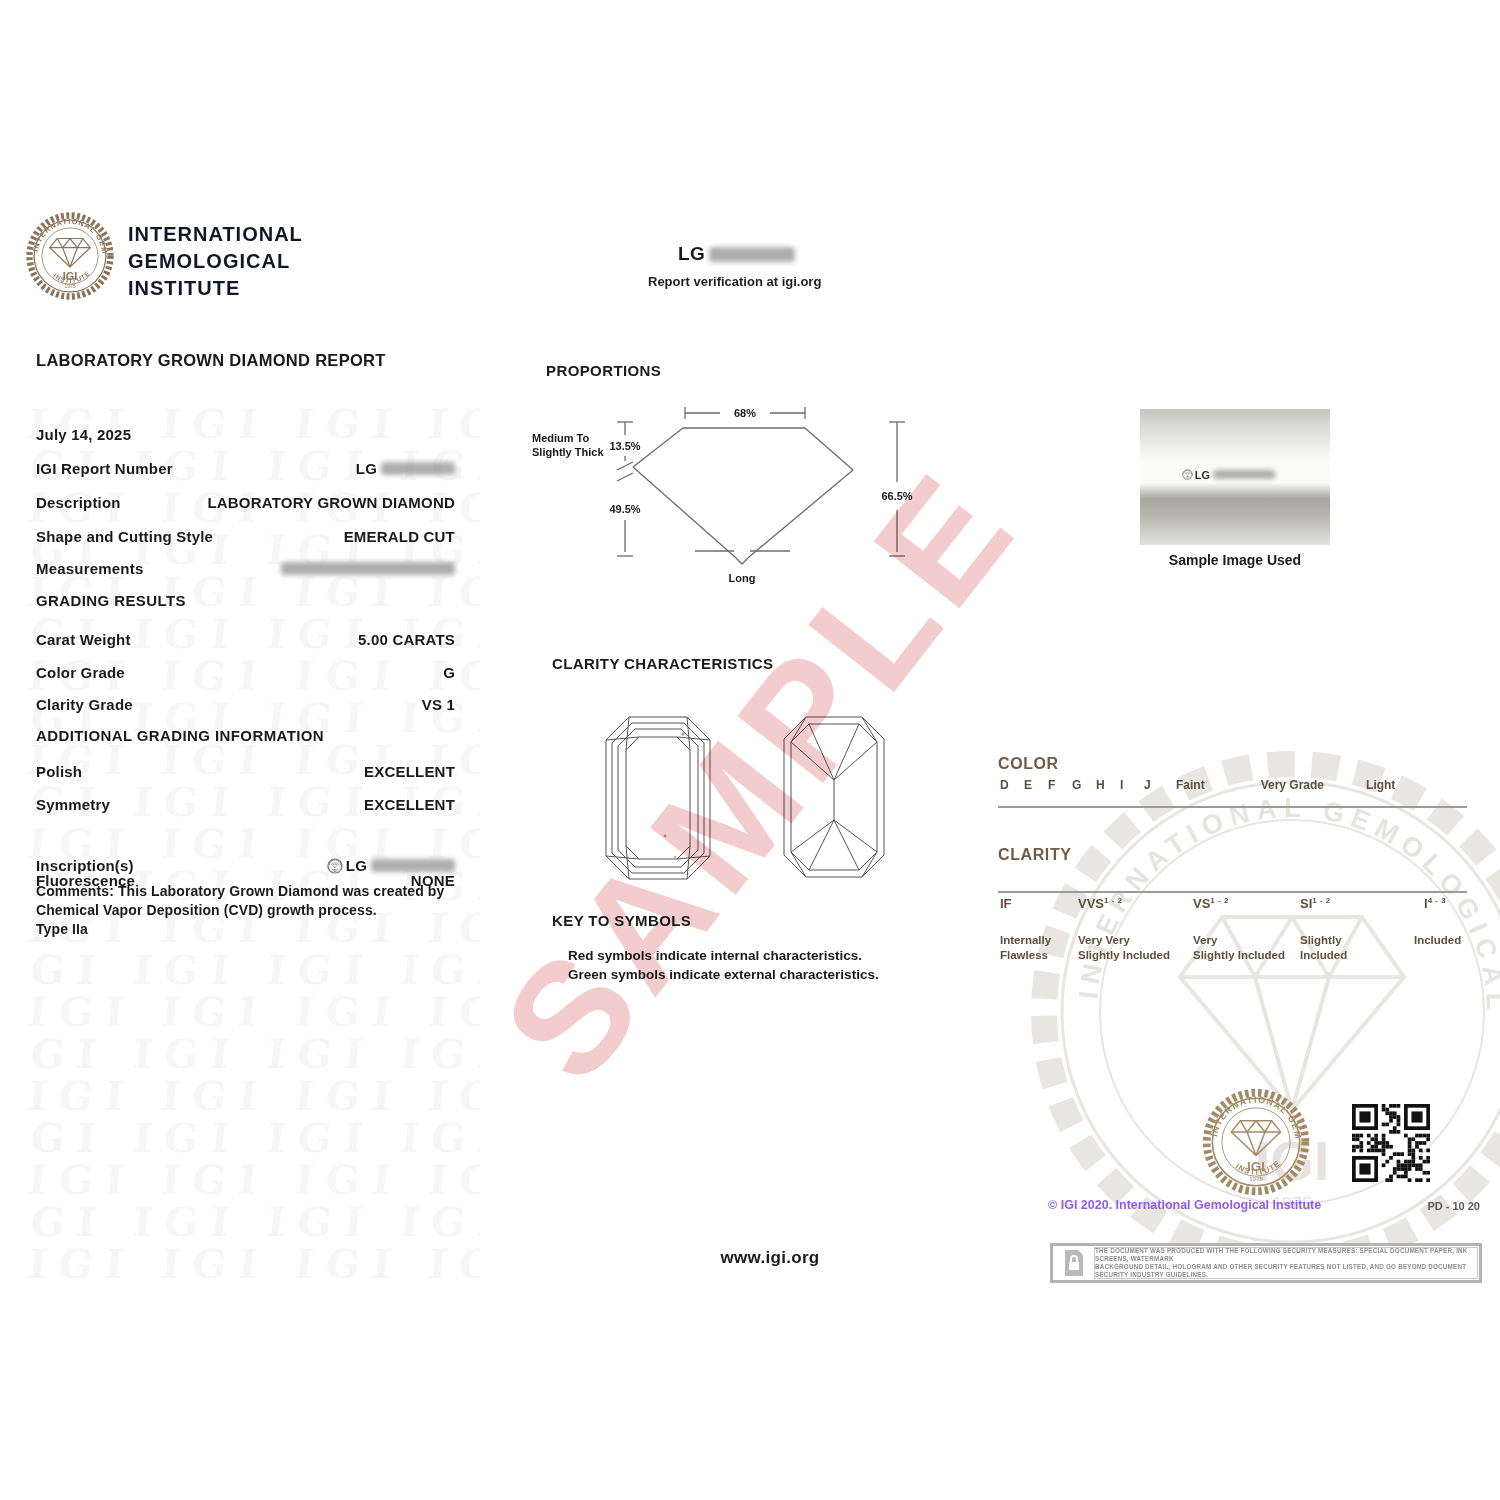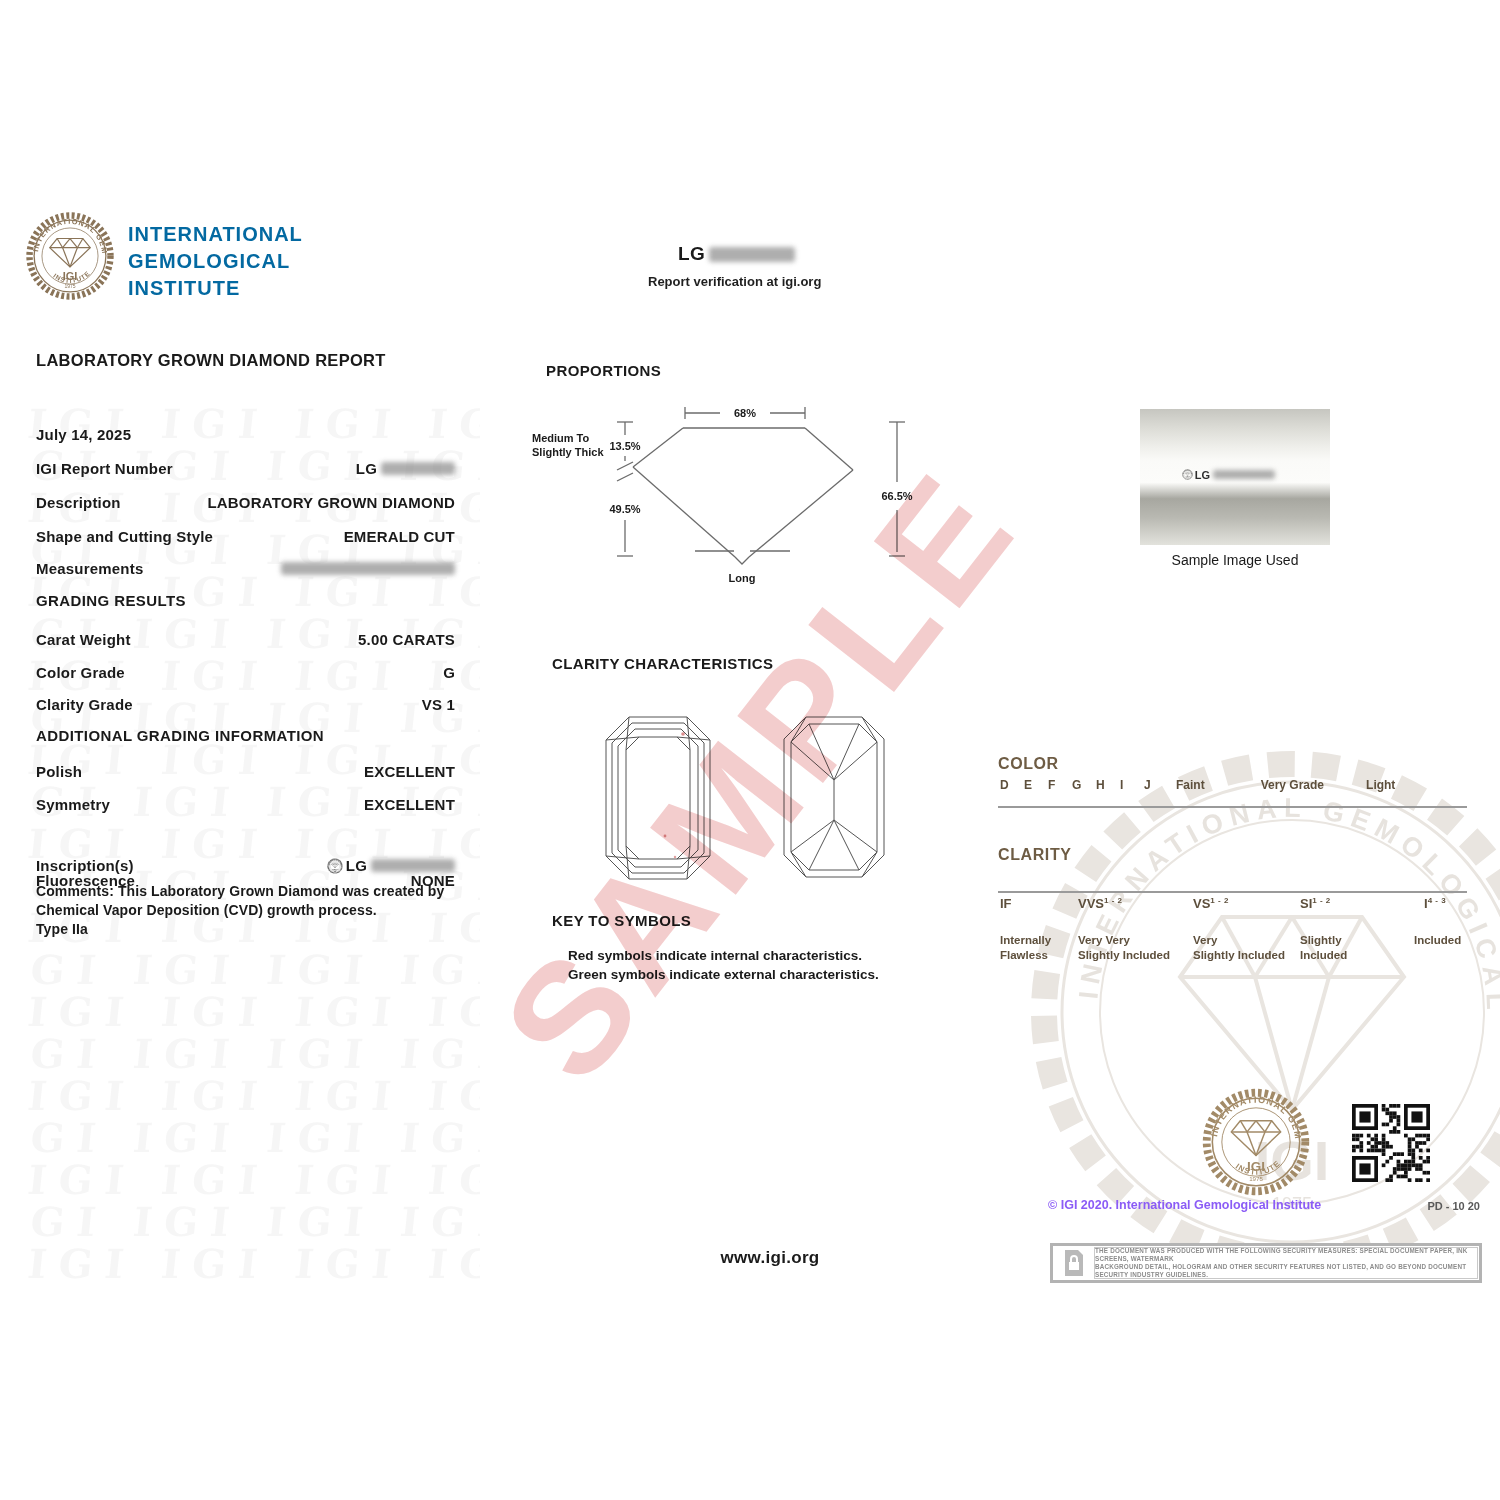--- a/index.html
+++ b/index.html
@@ -2,21 +2,21 @@
 <html><head>
 <meta charset="utf-8">
 <style>
   html,body{margin:0;padding:0;background:#ffffff;}
   #page{position:relative;width:1500px;height:1500px;background:#ffffff;overflow:hidden;
         font-family:"Liberation Sans",sans-serif;color:#1a1a1a;}
   .abs{position:absolute;}
 
   
   .org-name{position:absolute;left:128px;top:221px;font-size:20px;font-weight:700;
-            letter-spacing:1px;line-height:27px;color:#0369a1;}
+            letter-spacing:1px;line-height:27px;color:#0f172a;}
   .lg-line{position:absolute;left:678px;top:243px;font-size:19px;font-weight:700;letter-spacing:.5px;
            display:flex;align-items:center;}
   .verify{position:absolute;left:648px;top:274px;font-size:13px;font-weight:700;color:#1f1f1f;}
 
   
   .redact{display:inline-block;background:#8f8f8f;border-radius:3px;filter:blur(2.5px);
           opacity:.72;height:13px;vertical-align:middle;margin-left:4px;}
 
   
   .doc-title{position:absolute;left:36px;top:351px;font-size:16.5px;font-weight:700;letter-spacing:.3px;}
@@ -39,21 +39,21 @@
   svg text{font-family:"Liberation Sans",sans-serif;}
 
   
   .photo{position:absolute;left:1140px;top:409px;width:190px;height:136px;
          background:linear-gradient(180deg,#c6c6c0 0%,#dcdcd6 14%,#efefeb 28%,#fafaf8 38%,
                     #fcfcfa 54%,#a7a7a0 66%,#b9b9b2 80%,#d6d6d0 94%,#e2e2dc 100%);}
   .photo-inscr{position:absolute;left:22%;top:44%;display:flex;align-items:center;
                font-size:11px;font-weight:700;color:#2e2e2e;}
   .photo-inscr .redact{height:9px;margin-left:3px;}
   .photo-cap{position:absolute;left:1140px;top:552px;width:190px;text-align:center;
-             font-size:14px;font-weight:400;}
+             font-size:14px;font-weight:700;}
 
   .scale-head{position:absolute;font-size:16px;font-weight:700;letter-spacing:.6px;color:#6e5c44;}
   .color-row{position:absolute;left:1000px;top:778px;display:flex;font-size:12px;font-weight:700;
              color:#5d4f3c;}
   .cg-letter{width:24px;}
   .scale-line{position:absolute;height:2px;background:#9a9a9a;}
   .clar-col{position:absolute;top:866px;color:#5d4f3c;}
   .clar-code{font-size:13px;font-weight:700;height:37px;margin-top:30px;}
   .clar-code sup{font-size:8px;letter-spacing:.5px;}
   .clar-lbl{font-size:11.5px;font-weight:700;line-height:15px;}

